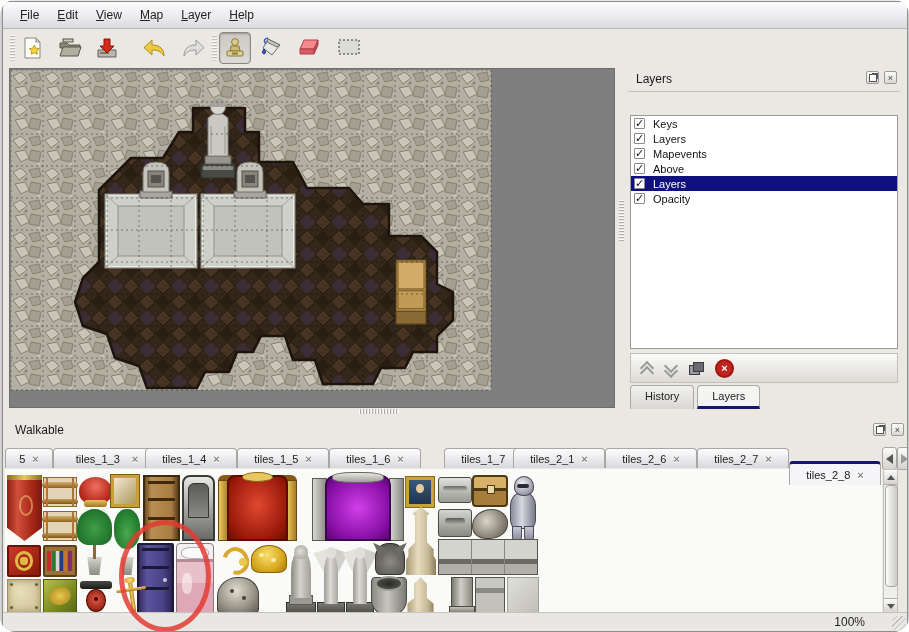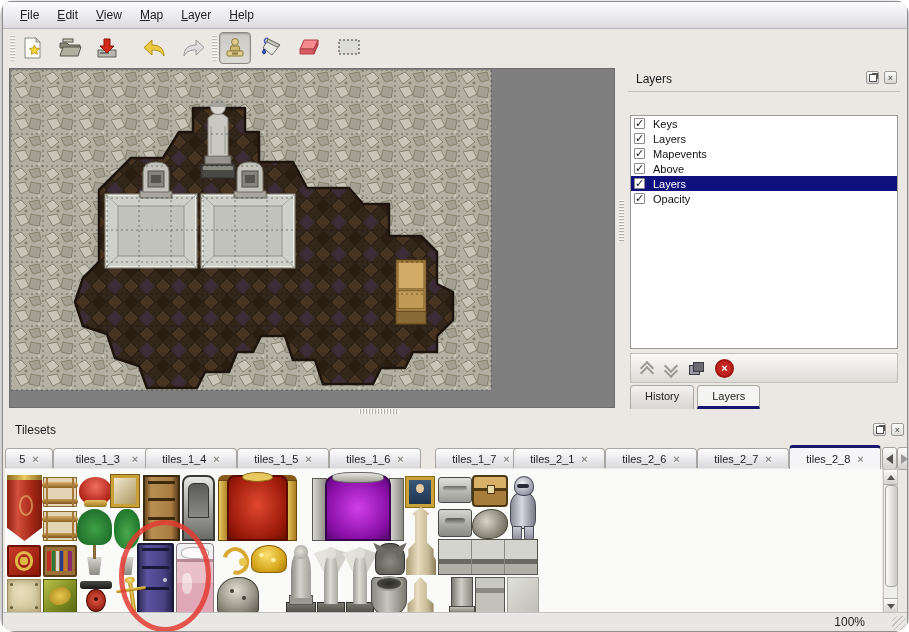--- a/index.html
+++ b/index.html
@@ -268,21 +268,21 @@
           <b></b>
         </span>
     <span class="del-ic">×</span>
   </div>
   <div class="side-tabs" id="sidetabs">
         <div class="side-tab">History</div>
         <div class="side-tab active">Layers</div>
       </div>
 
   <div class="abs" style="left:4px;top:417px;width:899px;height:24px;">
-    <span class="panel-title abs" style="left:8px;top:4px">Tilesets</span>
+    <span class="panel-title abs" style="left:8px;top:4px">Walkable</span>
     <span class="dock-btn abs" style="left:866px;top:4px">
           <span class="float-glyph"></span>
         </span>
     <span class="dock-btn abs" style="left:884px;top:4px">
           <span>×</span>
         </span>
   </div>
   <div class="ts-tabbar" id="tstabs">
         <div class="ts-tab" style="left: 0px; width: 48px;">
           <span>5</span>
@@ -297,37 +297,37 @@
           <span class="tab-x">×</span>
         </div>
         <div class="ts-tab" style="left: 232px; width: 92px;">
           <span>tiles_1_5</span>
           <span class="tab-x">×</span>
         </div>
         <div class="ts-tab" style="left: 324px; width: 92px;">
           <span>tiles_1_6</span>
           <span class="tab-x">×</span>
         </div>
-        <div class="ts-tab" style="left: 430px; width: 92px;">
+        <div class="ts-tab" style="left: 439px; width: 92px;">
           <span>tiles_1_7</span>
           <span class="tab-x">×</span>
         </div>
         <div class="ts-tab" style="left: 508px; width: 92px;">
           <span>tiles_2_1</span>
           <span class="tab-x">×</span>
         </div>
         <div class="ts-tab" style="left: 600px; width: 92px;">
           <span>tiles_2_6</span>
           <span class="tab-x">×</span>
         </div>
         <div class="ts-tab" style="left: 692px; width: 92px;">
           <span>tiles_2_7</span>
           <span class="tab-x">×</span>
         </div>
-        <div class="ts-tab active" style="left: 784px; width: 92px;">
+        <div class="ts-tab active" style="left: 784px; width: 92px; margin-top: 16px;">
           <span>tiles_2_8</span>
           <span class="tab-x">×</span>
         </div>
       </div>
   <div class="scrollbtn" style="left:879px;">
         <span class="tri" style="border-width:5px 7px 5px 0;border-color:transparent #555 transparent transparent;"></span>
       </div>
   <div class="scrollbtn" style="left:894px;width:12px;">
         <span class="tri" style="border-width:5px 0 5px 7px;border-color:transparent transparent transparent #999;"></span>
       </div>

